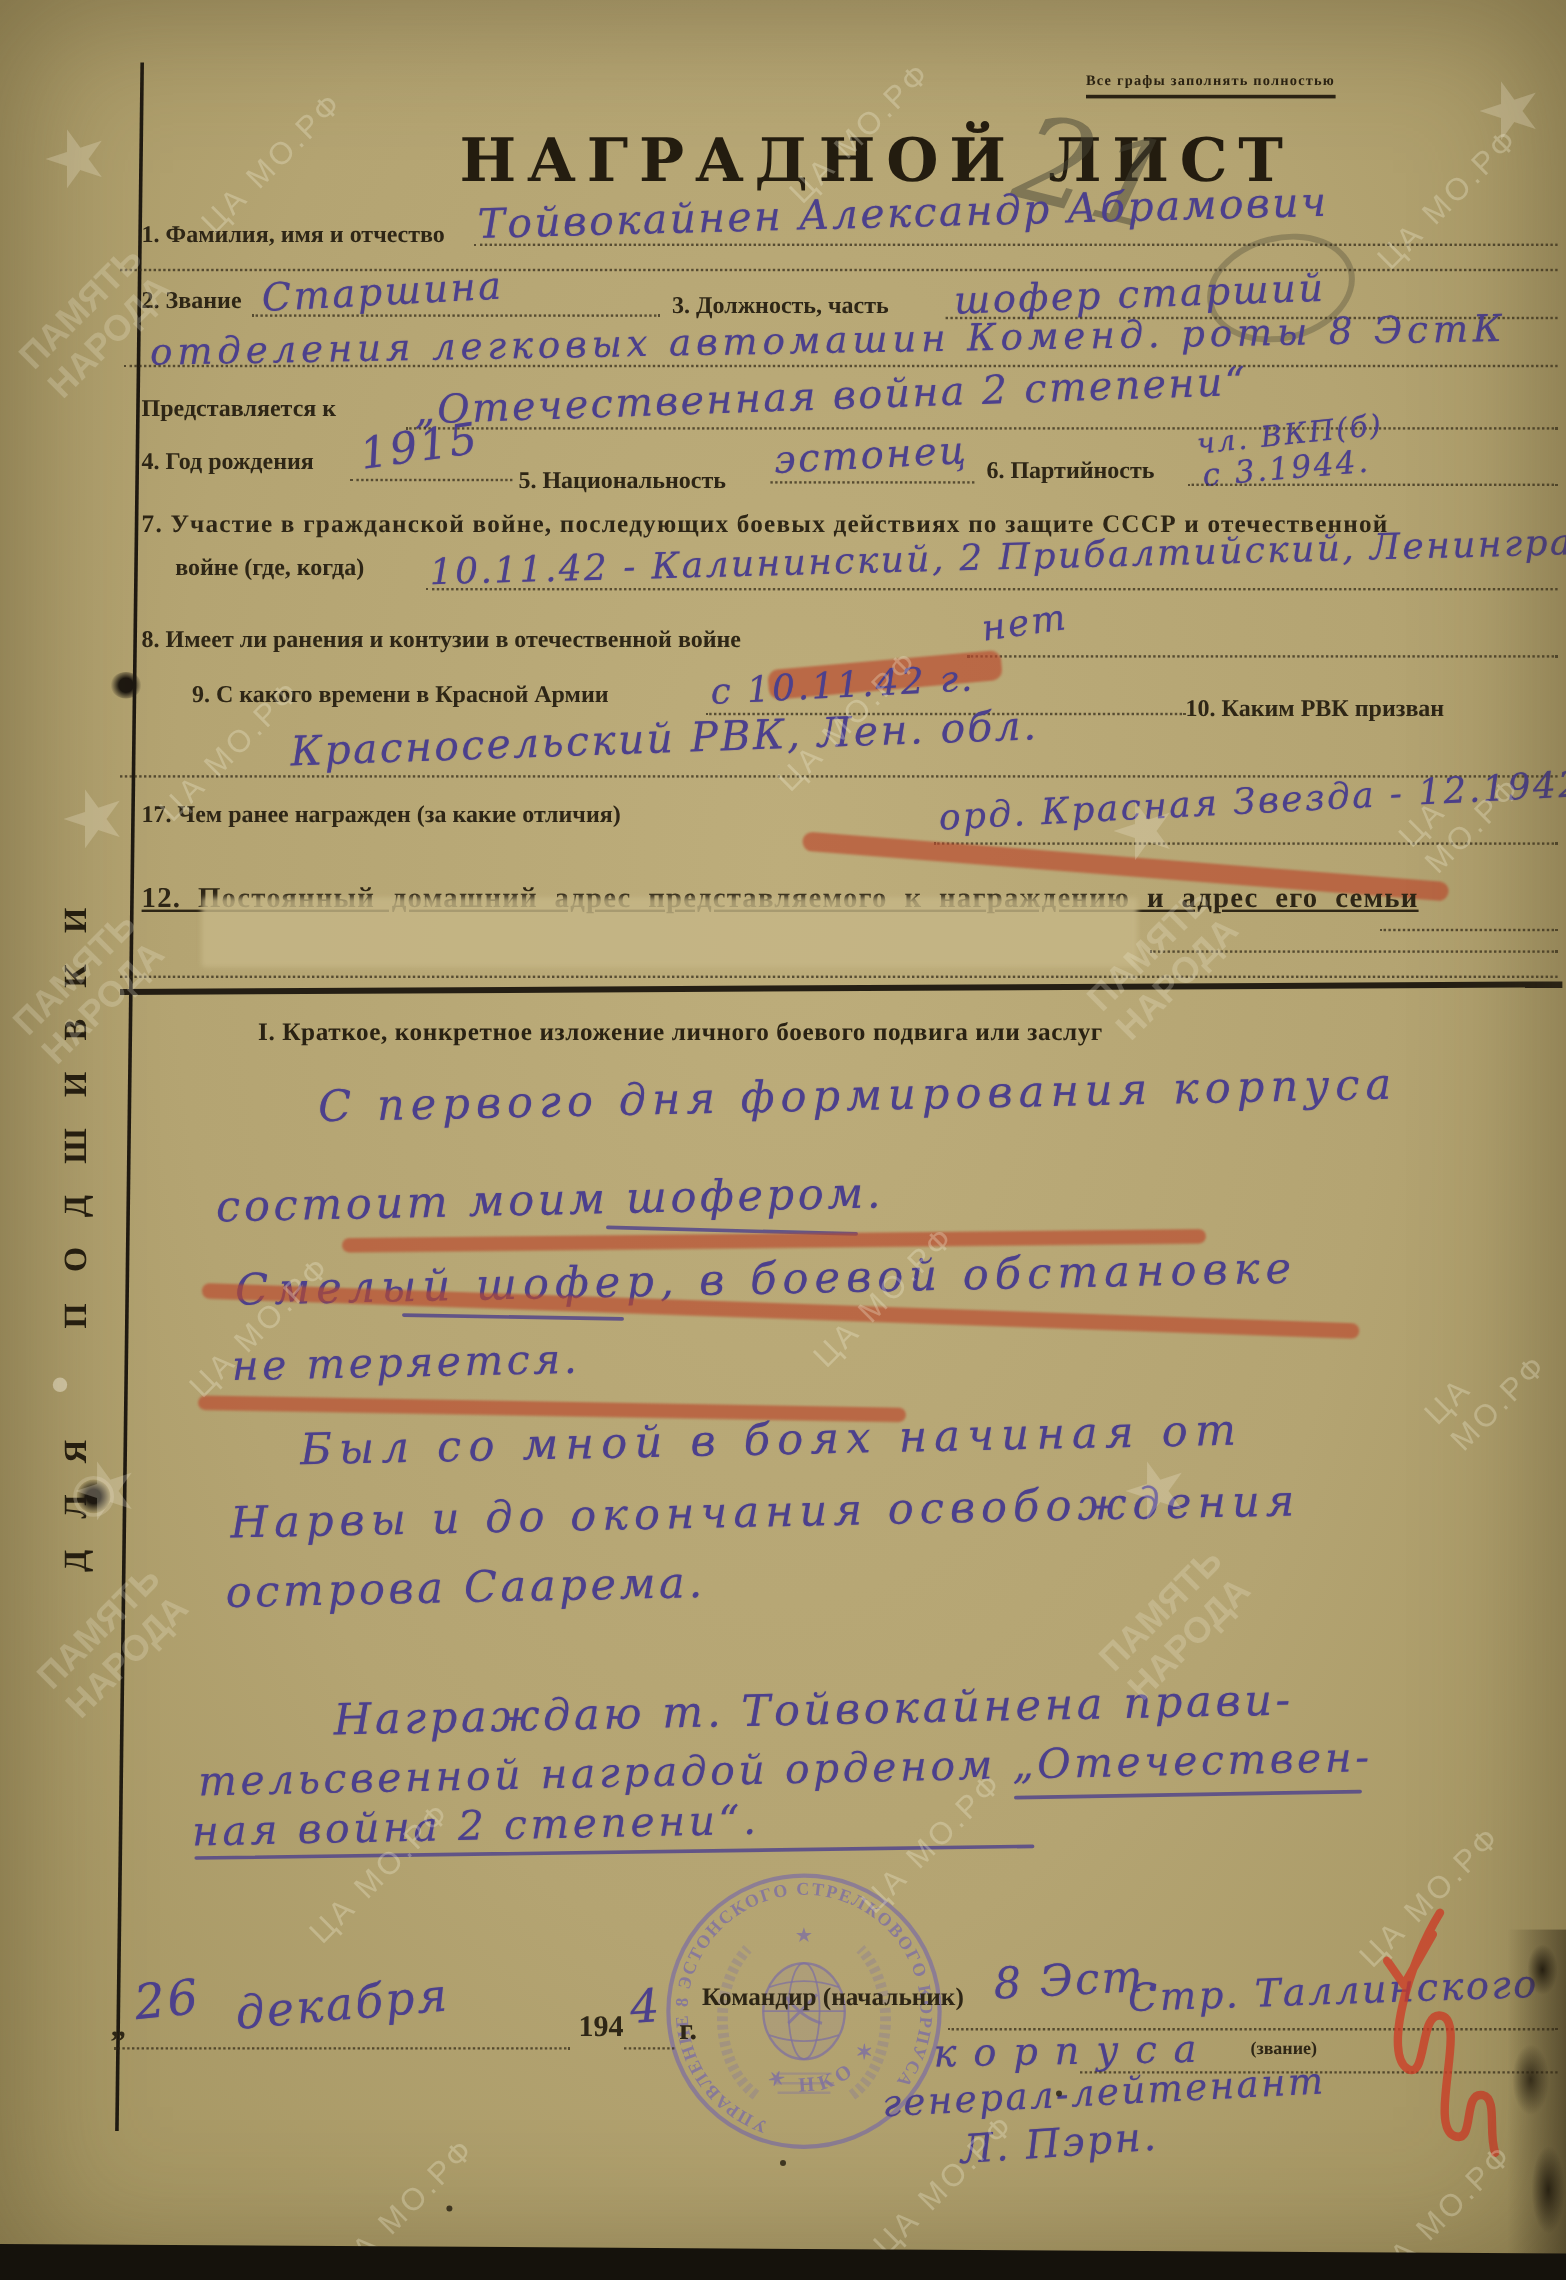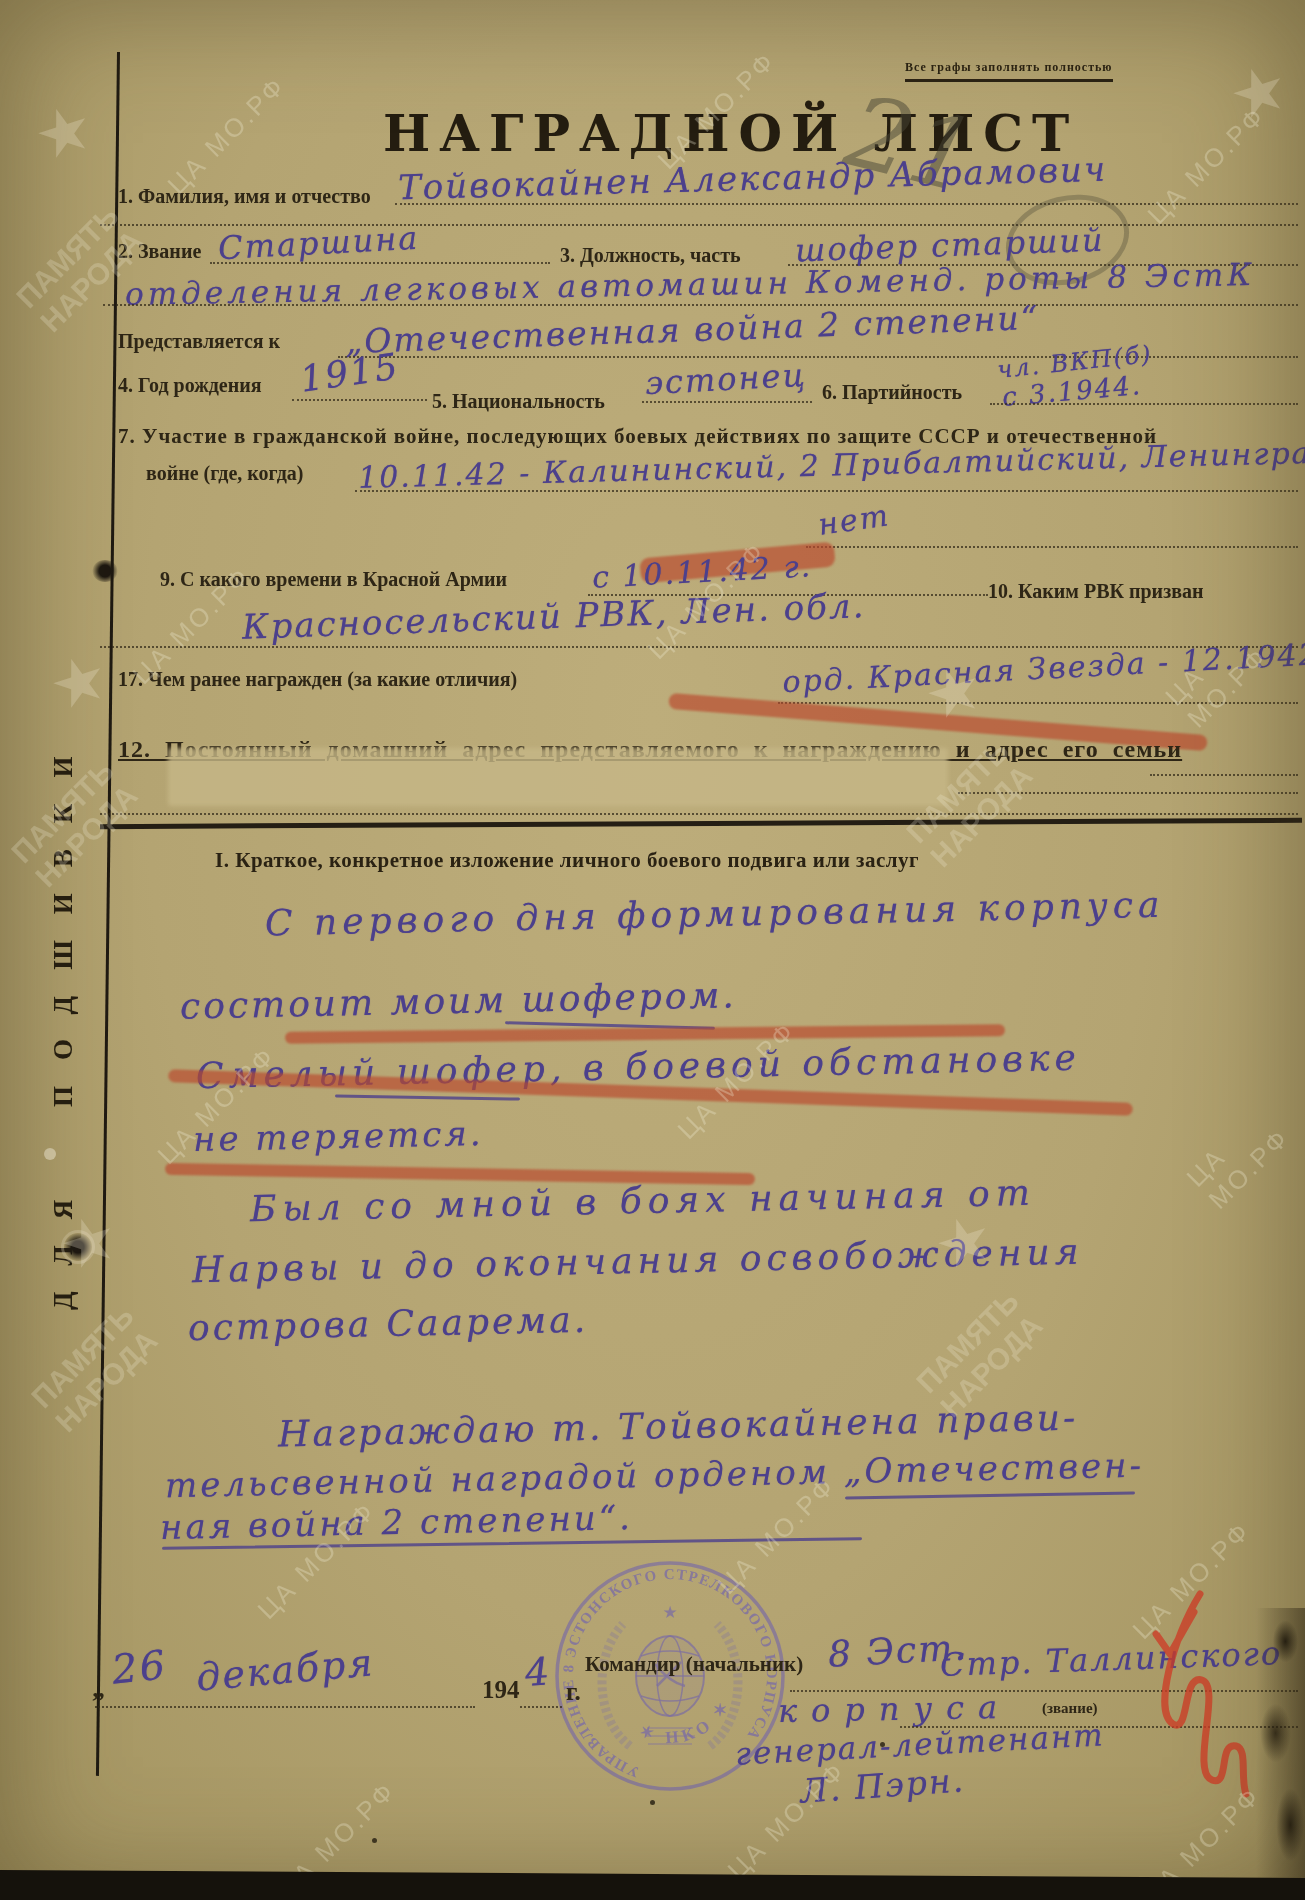--- a/index.html
+++ b/index.html
@@ -90,20 +90,21 @@
   <div class="p" style="left:822px;top:381px;">6. Партийность</div>
   <div class="hw" style="left:997px;top:348px;font-size:24px;transform:rotate(-6deg);">чл. ВКП(б)</div>
   <div class="hw" style="left:1002px;top:376px;font-size:26px;transform:rotate(-5deg);">с 3.1944.</div>
   <div class="dot" style="left:990px;top:403px;width:308px;"></div>
 
   <div class="p" style="left:118px;top:424px;font-size:21px;letter-spacing:1px;">7. Участие в гражданской войне, последующих боевых действиях по защите СССР и отечественной</div>
   <div class="p" style="left:146px;top:462px;">войне (где, когда)</div>
   <div class="hw" style="left:358px;top:446px;font-size:30px;transform:rotate(-1.5deg);">10.11.42 - Калининский, 2 Прибалтийский, Ленинградский</div>
   <div class="dot" style="left:355px;top:490px;width:943px;"></div>
 
+  <div class="p" style="left:118px;top:522px;">8. Имеет ли ранения и контузии в отечественной войне</div>
   <div class="hw" style="left:818px;top:502px;font-size:30px;transform:rotate(-8deg);">нет</div>
   <div class="dot" style="left:806px;top:546px;width:492px;"></div>
   <div class="red" style="left:640px;top:550px;width:195px;height:25px;transform:rotate(-5deg);"></div>
 
   <div class="p" style="left:112px;top:568px;margin-left:48px;">9. С какого времени в Красной Армии</div>
   <div class="hw" style="left:592px;top:554px;font-size:30px;transform:rotate(-3deg);">с 10.11.42 г.</div>
   <div class="dot" style="left:588px;top:594px;width:400px;"></div>
   <div class="p" style="left:988px;top:580px;">10. Каким РВК призван</div>
   <div class="hw" style="left:242px;top:596px;font-size:34px;transform:rotate(-2deg);">Красносельский РВК, Лен. обл.</div>
   <div class="dot" style="left:100px;top:646px;width:1198px;"></div>

